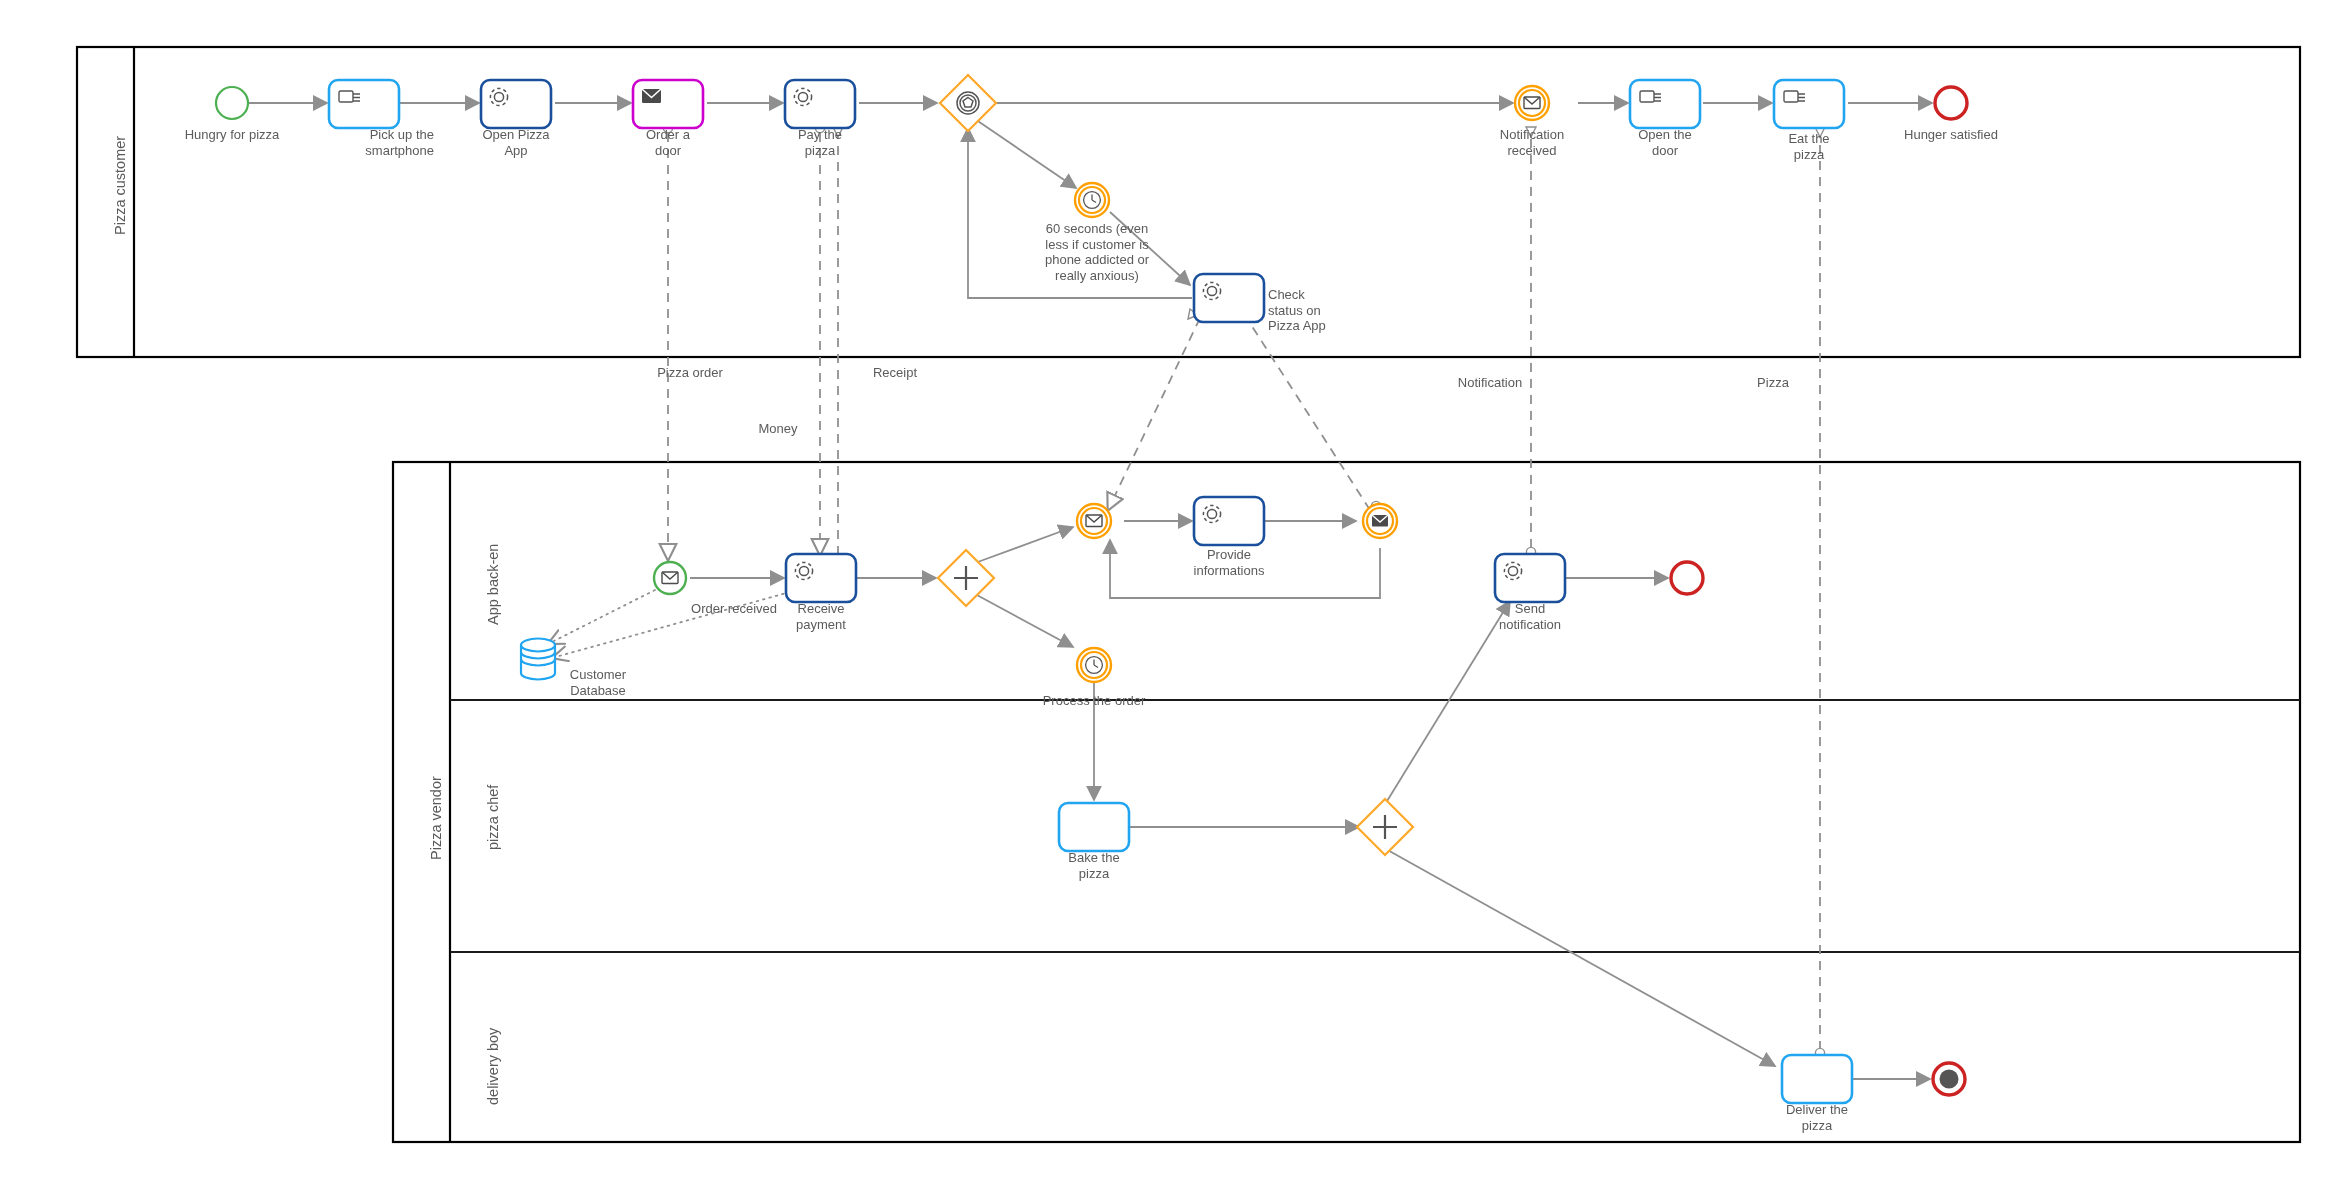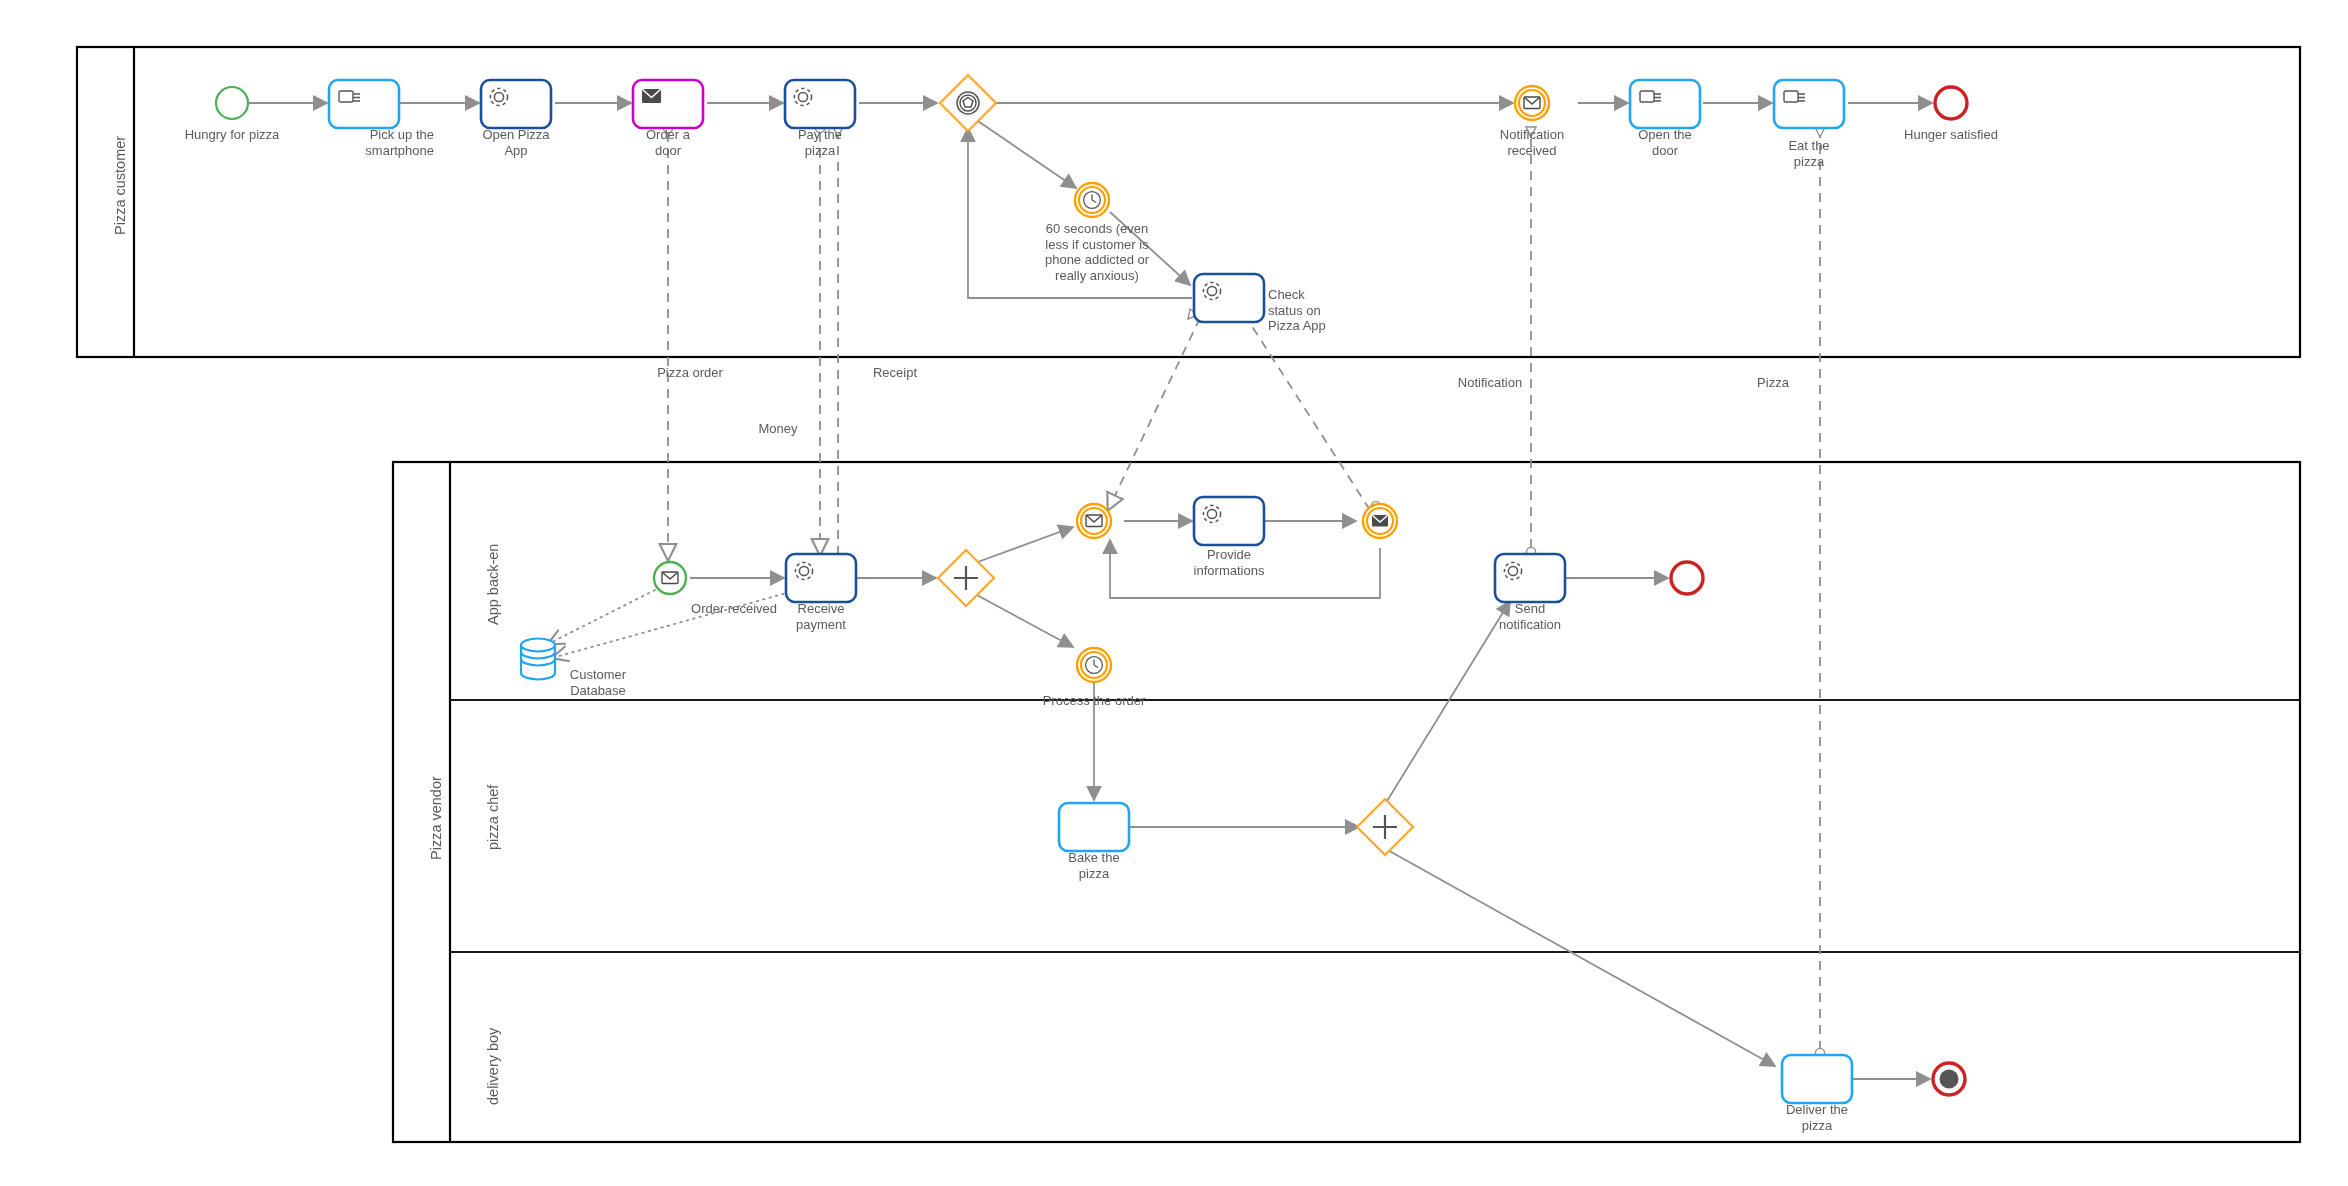--- a/index.html
+++ b/index.html
@@ -316,21 +316,21 @@
 less if customer is
 phone addicted or
 really anxious)</div>
 <div class="lbl lblL" style="left:1268px;top:287px;width:100px;text-align:left;">Check
 status on
 Pizza App</div>
 <div class="lbl" style="left:1462px;top:127px;width:140px;">Notification
 received</div>
 <div class="lbl" style="left:1595px;top:127px;width:140px;">Open the
 door</div>
-<div class="lbl" style="left:1739px;top:138px;width:140px;">Eat the
+<div class="lbl" style="left:1739px;top:131px;width:140px;">Eat the
 pizza</div>
 <div class="lbl" style="left:1881px;top:127px;width:140px;">Hunger satisfied</div>
 
 <div class="lbl" style="left:630px;top:365px;width:120px;">Pizza order</div>
 <div class="lbl" style="left:723px;top:421px;width:110px;">Money</div>
 <div class="lbl" style="left:845px;top:365px;width:100px;">Receipt</div>
 <div class="lbl" style="left:1430px;top:375px;width:120px;">Notification</div>
 <div class="lbl" style="left:1723px;top:375px;width:100px;">Pizza</div>
 
 <div class="lbl" style="left:617px;top:601px;width:160px;text-align:right;">Order received</div>

